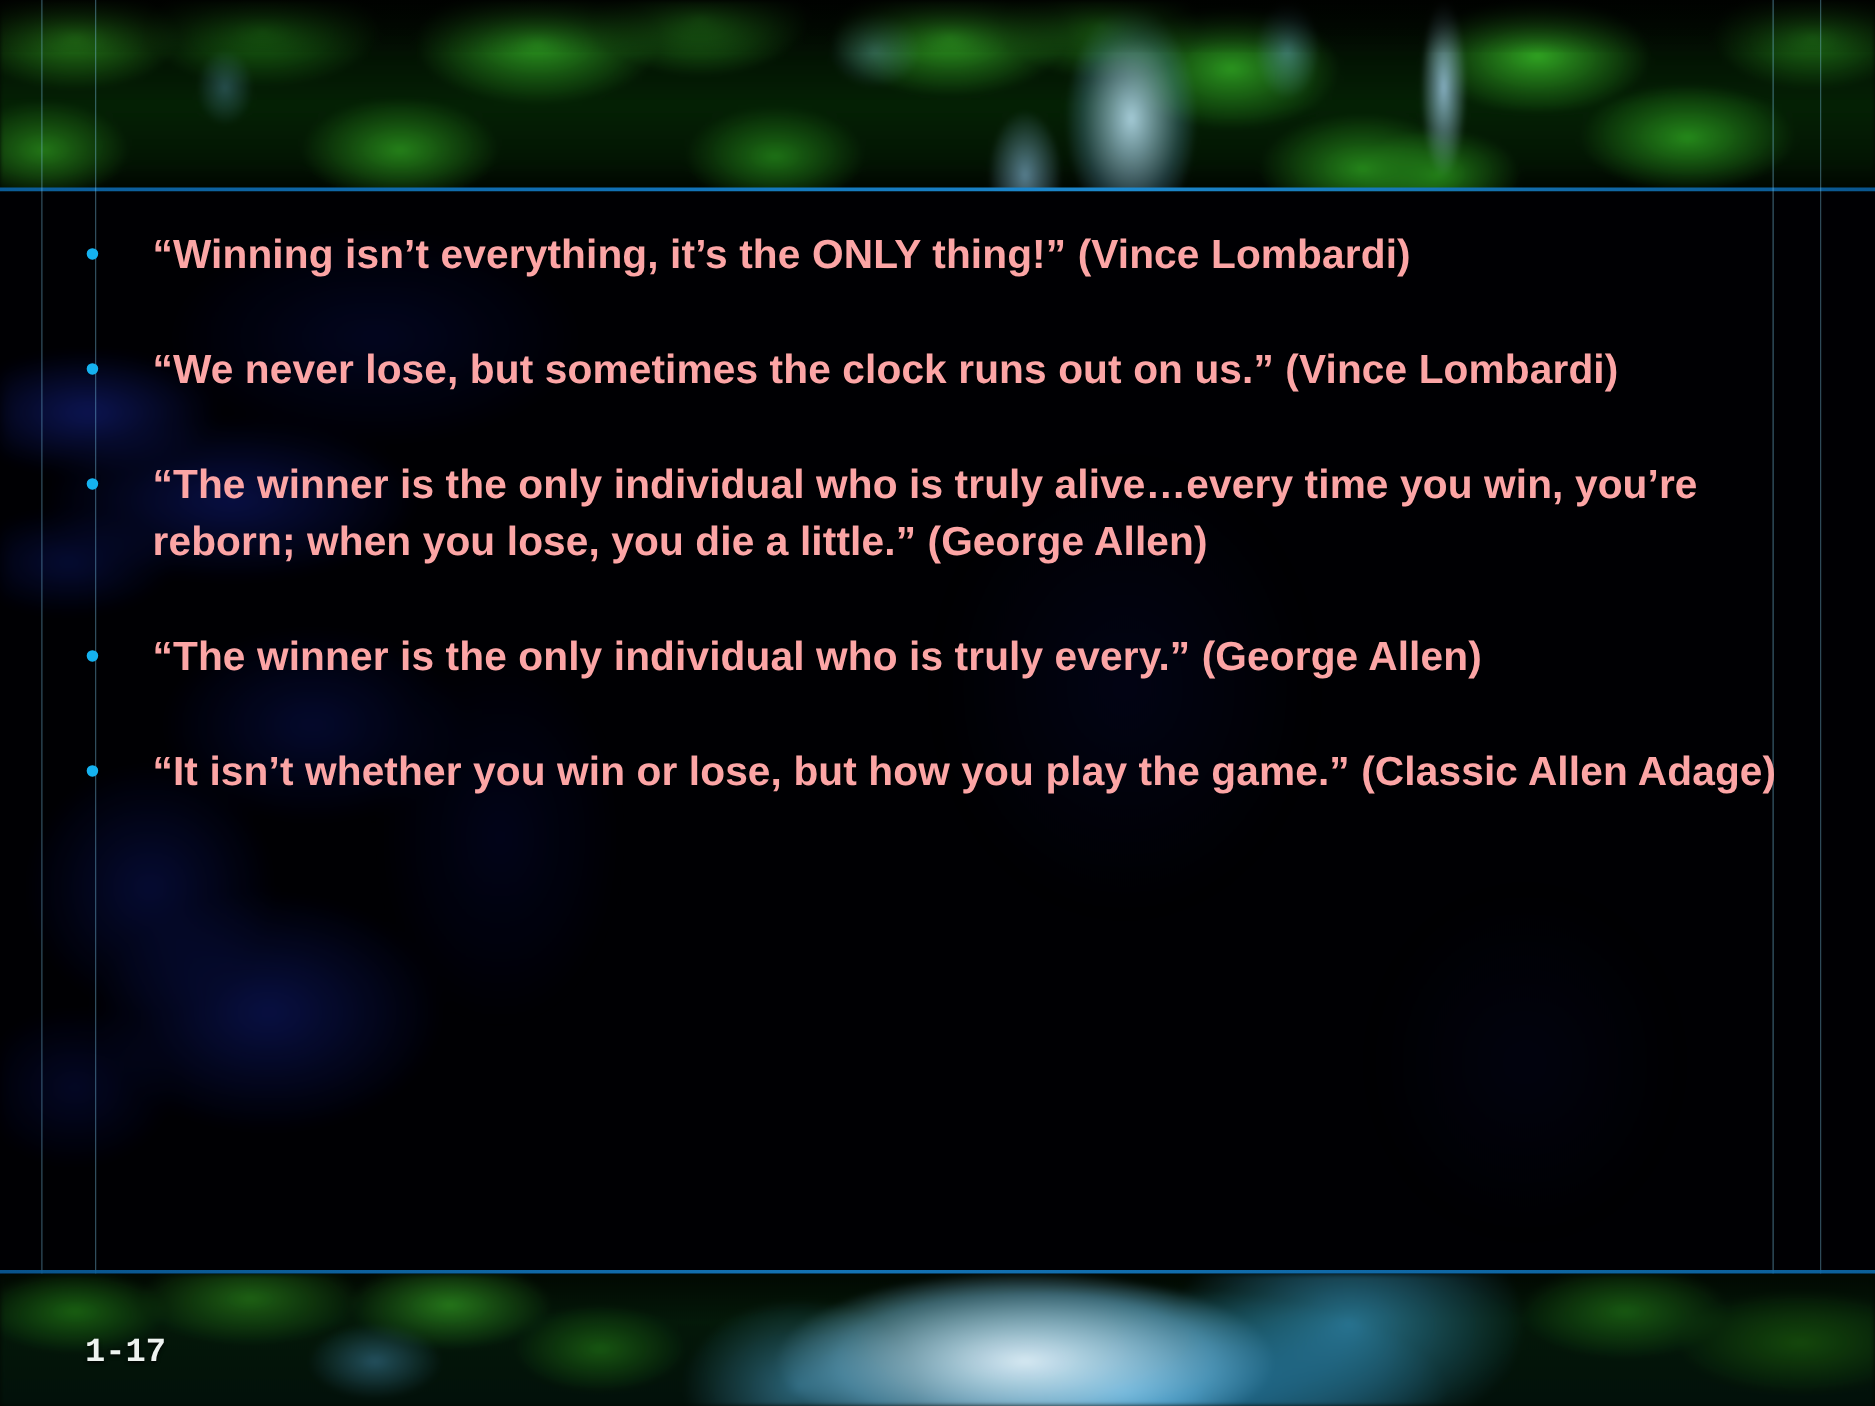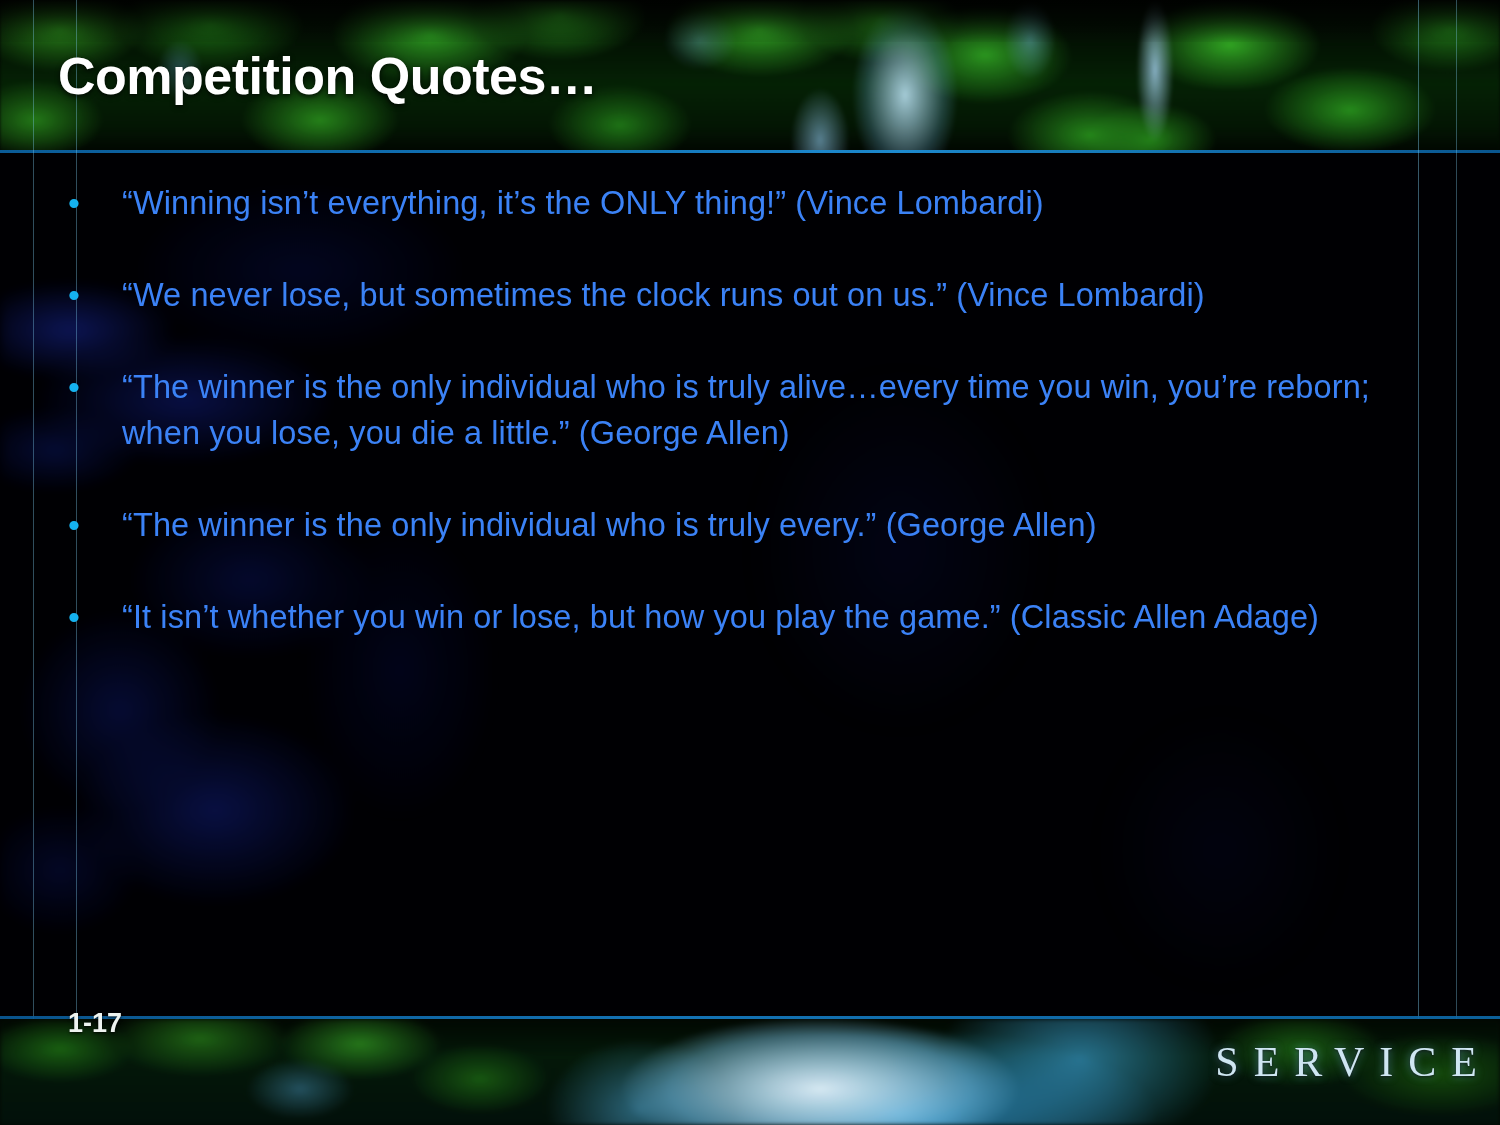--- a/index.html
+++ b/index.html
@@ -192,32 +192,32 @@
     width: 54px;
     font-size: 34px;
     line-height: 46px;
     color: #15B2F0;
     text-align: left;
     padding-left: 6px;
   }
   .bullet-text {
     flex: 1 1 auto;
     font-size: 32.5px;
-    font-weight: normal;
+    font-weight: bold;
     line-height: 46px;
-    color: #3b82f6;
+    color: #fca5a5;
     letter-spacing: 0.1px;
   }
 
   
   .slide-number {
     position: absolute;
     left: 68px;
-    top: 1008px;
-    font-family: Liberation Sans, sans-serif;
+    top: 1068px;
+    font-family: Liberation Mono, monospace;
     font-size: 27px;
     font-weight: bold;
     color: #eef3f0;
     text-shadow: 0 1px 3px rgba(0,0,0,0.8);
   }
   .service-mark {
     position: absolute;
     right: 8px;
     top: 1038px;
     font-family: "Liberation Serif", serif;
@@ -240,21 +240,20 @@
     <div class="banner-photo"></div>
     <div class="banner-darktop"></div>
   </div>
   <div class="banner-edge"></div>
 
   <div class="vrule v1"></div>
   <div class="vrule v2"></div>
   <div class="vrule v3"></div>
   <div class="vrule v4"></div>
 
-  <div class="title">Competition Quotes…</div>
 
   <div class="bullets">
 
     <div class="bullet-row">
       <span class="bullet-marker">•</span>
       <span class="bullet-text">“Winning isn’t everything, it’s the ONLY thing!”  (Vince Lombardi)</span>
     </div>
 
     <div class="bullet-row">
       <span class="bullet-marker">•</span>
@@ -277,15 +276,14 @@
     </div>
 
   </div>
 
   <div class="footer-edge"></div>
   <div class="footer-band">
     <div class="footer-photo"></div>
   </div>
 
   <div class="slide-number">1-17</div>
-  <div class="service-mark">SERVICE</div>
 
 </div>
 
 </body></html>

